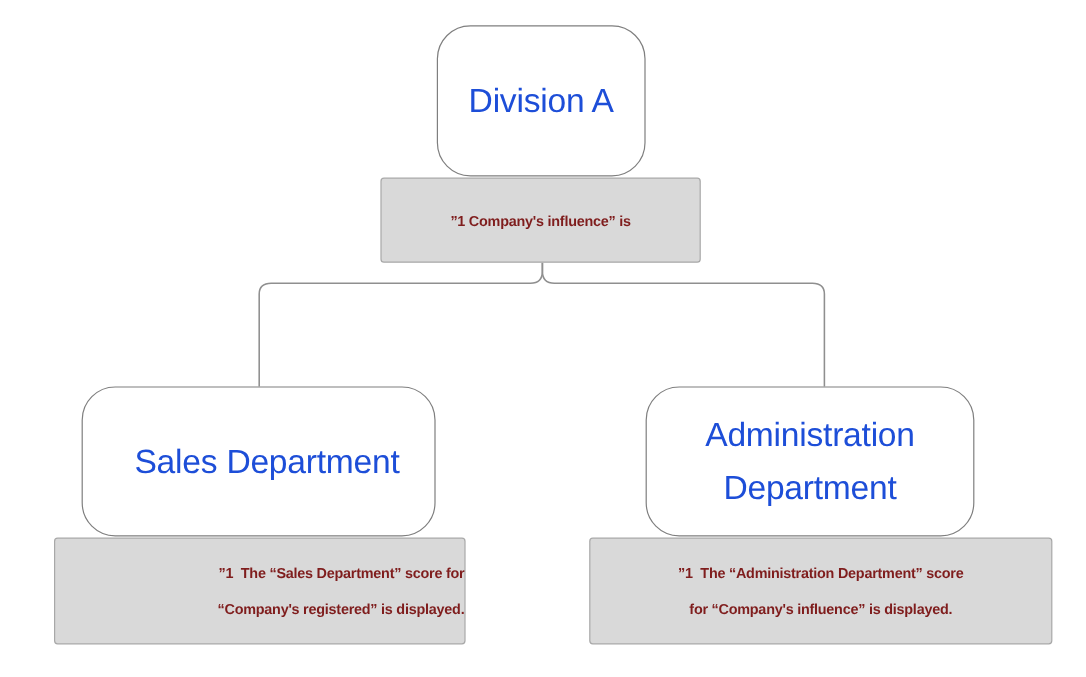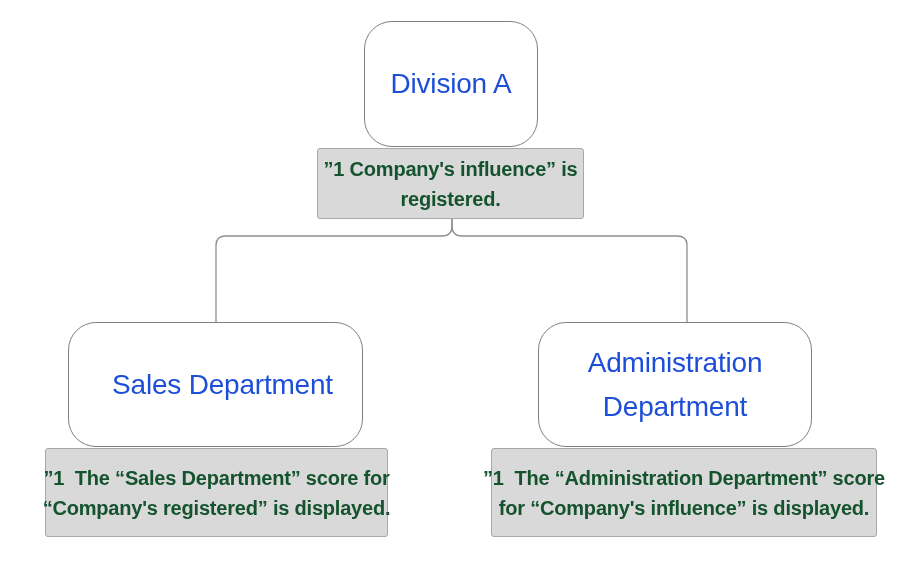--- a/index.html
+++ b/index.html
@@ -14,45 +14,44 @@
     display:flex;align-items:center;justify-content:center;text-align:center;
     color:#1d4ed8;font-size:28px;line-height:1.55;letter-spacing:-0.2px;
     box-sizing:border-box;
   }
   .node-root{left:364px;top:21px;width:174px;height:126px;}
   .node-sales{left:68px;top:322px;width:295px;height:125px;padding-left:14px;}
   .node-admin{left:538px;top:322px;width:274px;height:125px;padding:0 44px;}
   .note{
     position:absolute;background:#d9d9d9;border:1px solid #a8a8a8;border-radius:3px;
     display:flex;flex-direction:column;align-items:center;justify-content:center;
-    color:#14532d;font-size:20px;font-weight:bold;letter-spacing:-0.2px;
+    color:#7f1d1d;font-size:12px;font-weight:bold;letter-spacing:-0.2px;
     line-height:30px;text-align:center;box-sizing:border-box;
   }
   .note-line{white-space:nowrap;}
   .note-root{left:317px;top:148px;width:267px;height:71px;}
-  .note-sales{left:45px;top:448px;width:343px;height:89px;}
+  .note-sales{left:45px;top:448px;width:343px;height:89px;align-items:flex-end;}
   .note-admin{left:491px;top:448px;width:386px;height:89px;}
 </style>
 </head>
 <body>
 
 <div class="canvas">
 
   <svg class="connectors" viewBox="0 0 905 564" aria-hidden="true">
     <path d="M452 219 L452 226 Q452 236 442 236 L226 236 Q216 236 216 245 L216 322"></path>
     <path d="M452 219 L452 226 Q452 236 462 236 L677 236 Q687 236 687 245 L687 322"></path>
   </svg>
 
   <div class="node node-root">
     <span>Division A</span>
   </div>
 
   <div class="note note-root">
     <div class="note-line">”1 Company's influence” is</div>
-    <div class="note-line">registered.</div>
   </div>
 
   <div class="node node-sales">
     <span>Sales Department</span>
   </div>
 
   <div class="note note-sales">
     <div class="note-line">”1&nbsp; The “Sales Department” score for</div>
     <div class="note-line">“Company's registered” is displayed.</div>
   </div>

